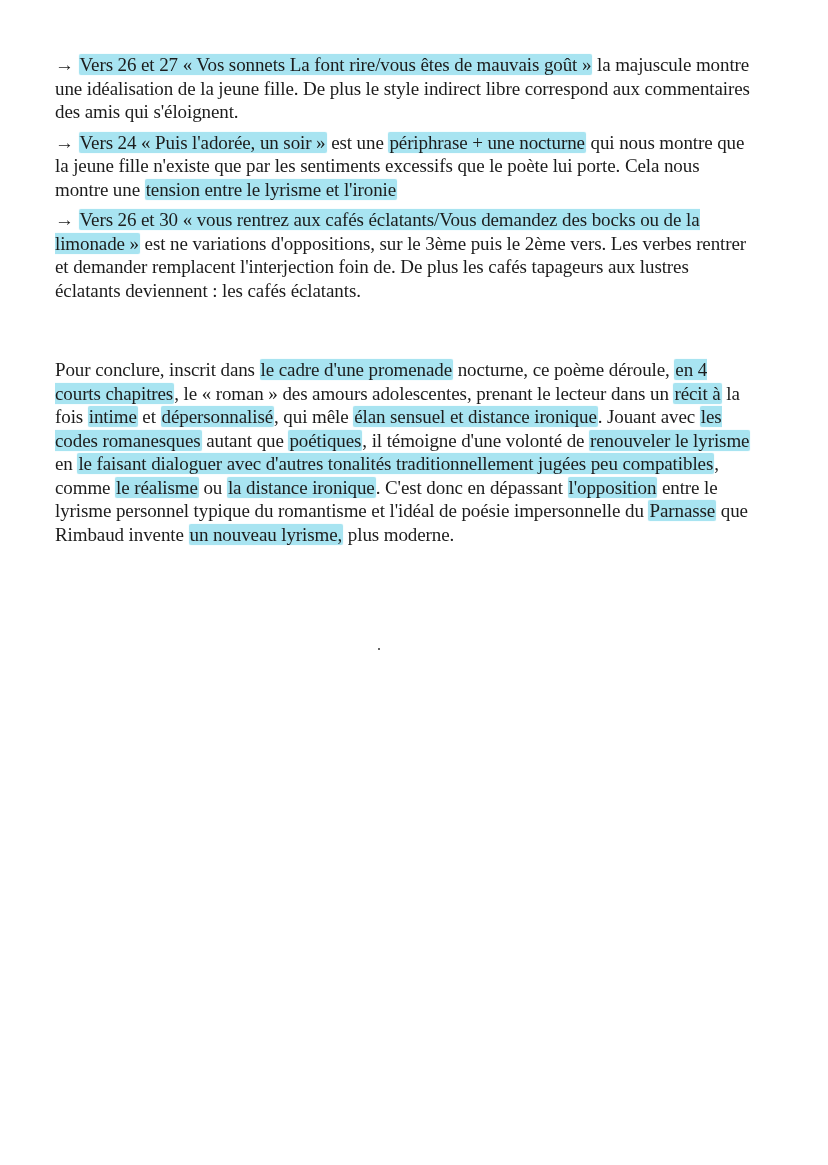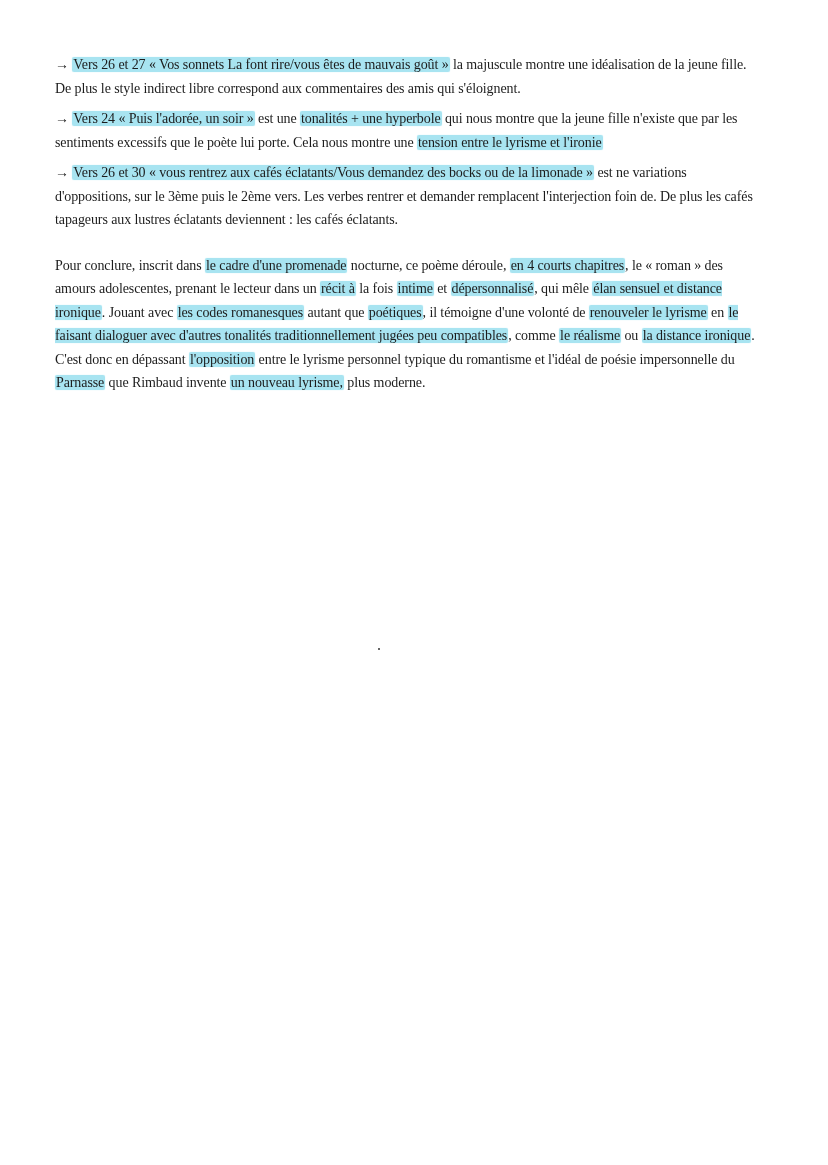--- a/index.html
+++ b/index.html
@@ -1,28 +1,28 @@
 <!DOCTYPE html>
 <html><head>
 <meta charset="utf-8">
 <style>
   html, body { margin: 0; padding: 0; background: #ffffff; }
   body { width: 828px; height: 1165px; position: relative; overflow: hidden; }
   .page {
     position: absolute; left: 55px; top: 53px; width: 700px;
-    font-family: "Liberation Serif", serif; font-size: 14px; line-height: 23.5px;
+    font-family: "Liberation Serif", serif; font-size: 19px; line-height: 23.5px;
     color: #1c1c1c; letter-spacing: -0.1px;
   }
   .para { margin: 0 0 7px 0; }
-  .para.concl { margin-top: 22px; }
+  .para.concl { margin-top: 56px; }
   .hl { background: #a8e4f1; border-radius: 2px; padding: 0 1px; box-shadow: 0 0 1px #a8e4f1; }
   .dot { position: absolute; left: 378px; top: 648px; width: 2px; height: 2px; background: #666; }
 </style>
 </head>
 <body>
 
 <div class="page">
   <p class="para"><span>→ </span><span class="hl">Vers 26 et 27 « Vos sonnets La font rire/vous êtes de mauvais goût »</span><span> la majuscule montre une idéalisation de la jeune fille. De plus le style indirect libre correspond aux commentaires des amis qui s'éloignent.</span></p>
-  <p class="para"><span>→ </span><span class="hl">Vers 24 « Puis l'adorée, un soir »</span><span> est une </span><span class="hl">tonalités + une hyperbole</span><span> qui nous montre que la jeune fille n'existe que par les sentiments excessifs que le poète lui porte. Cela nous montre une </span><span class="hl">tension entre le lyrisme et l'ironie</span></p>
+  <p class="para"><span>→ </span><span class="hl">Vers 24 « Puis l'adorée, un soir »</span><span> est une </span><span class="hl">périphrase + une nocturne</span><span> qui nous montre que la jeune fille n'existe que par les sentiments excessifs que le poète lui porte. Cela nous montre une </span><span class="hl">tension entre le lyrisme et l'ironie</span></p>
   <p class="para"><span>→ </span><span class="hl">Vers 26 et 30 « vous rentrez aux cafés éclatants/Vous demandez des bocks ou de la limonade »</span><span> est ne variations d'oppositions, sur le 3ème puis le 2ème vers. Les verbes rentrer et demander remplacent l'interjection foin de. De plus les cafés tapageurs aux lustres éclatants deviennent : les cafés éclatants.</span></p>
   <p class="para concl"><span>Pour conclure, inscrit dans </span><span class="hl">le cadre d'une promenade</span><span> nocturne, ce poème déroule, </span><span class="hl">en 4 courts chapitres</span><span>, le « roman » des amours adolescentes, prenant le lecteur dans un </span><span class="hl">récit à</span><span> la fois </span><span class="hl">intime</span><span> et </span><span class="hl">dépersonnalisé</span><span>, qui mêle </span><span class="hl">élan sensuel et distance ironique</span><span>. Jouant avec </span><span class="hl">les codes romanesques</span><span> autant que </span><span class="hl">poétiques</span><span>, il témoigne d'une volonté de </span><span class="hl">renouveler le lyrisme</span><span> en </span><span class="hl">le faisant dialoguer avec d'autres tonalités traditionnellement jugées peu compatibles</span><span>, comme </span><span class="hl">le réalisme</span><span> ou </span><span class="hl">la distance ironique</span><span>. C'est donc en dépassant </span><span class="hl">l'opposition</span><span> entre le lyrisme personnel typique du romantisme et l'idéal de poésie impersonnelle du </span><span class="hl">Parnasse</span><span> que Rimbaud invente </span><span class="hl">un nouveau lyrisme,</span><span> plus moderne.</span></p>
 </div>
 <div class="dot"></div>
 
 </body></html>

